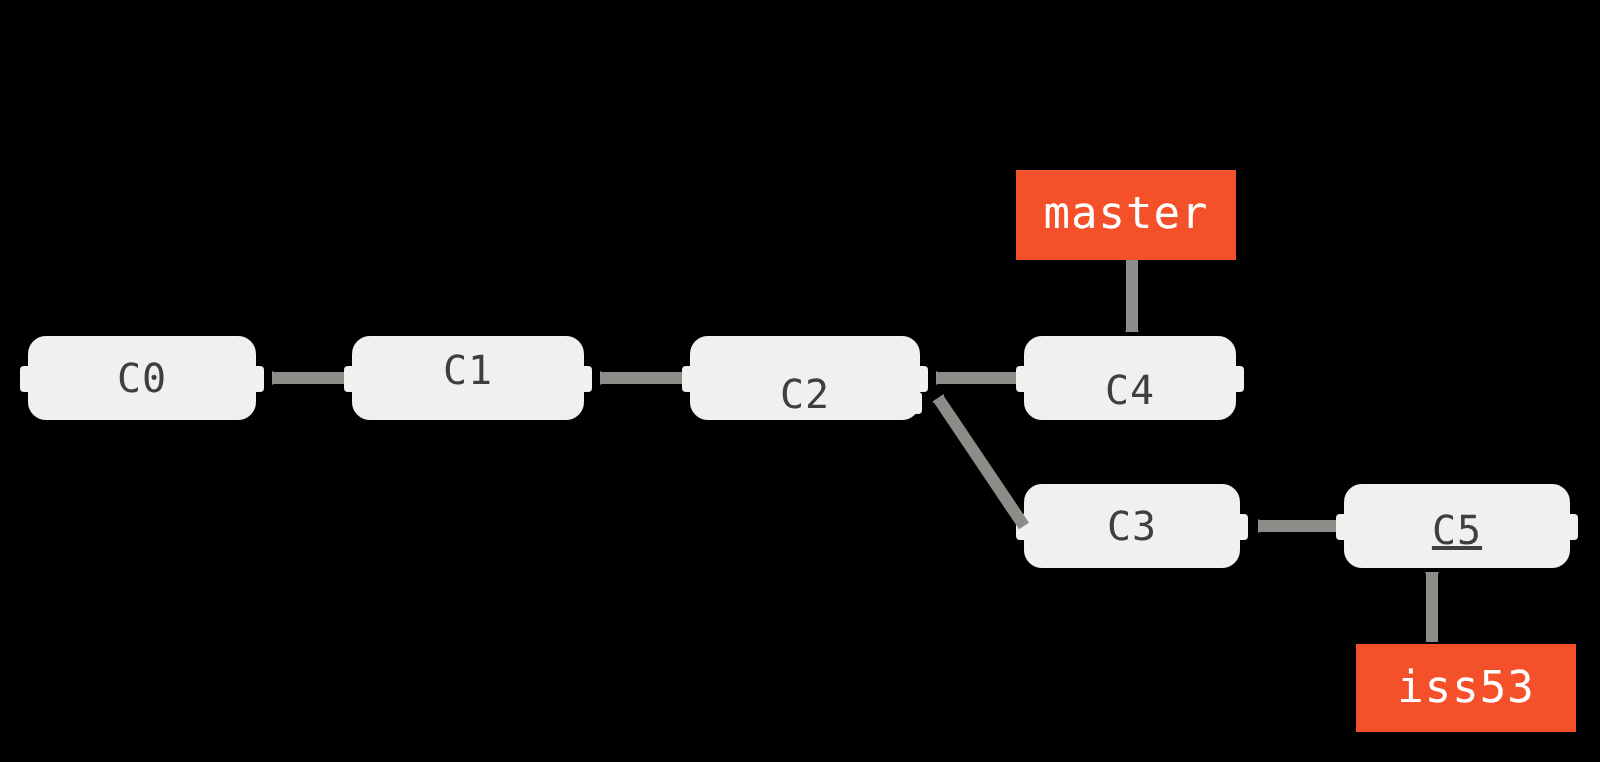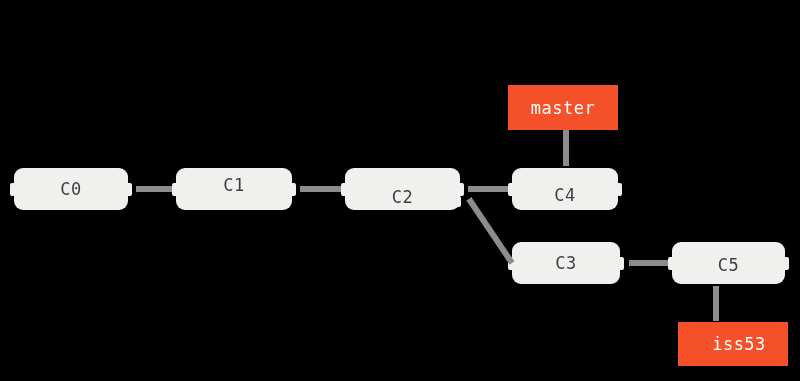--- a/index.html
+++ b/index.html
@@ -28,26 +28,26 @@
   .branch-label {
     position: absolute;
     display: flex;
     align-items: center;
     justify-content: center;
     pointer-events: none;
     white-space: pre;
   }
   .commit-label {
     color: #3f3f3f;
-    font-size: 17px;
+    font-size: 20px;
     letter-spacing: 0.5px;
   }
   .branch-label {
     color: #ffffff;
-    font-size: 17px;
+    font-size: 22px;
     letter-spacing: 0.5px;
   }
 </style>
 </head>
 <body>
 
 <div id="canvas">
 
   <svg id="svg-layer" viewBox="0 0 800 381" xmlns="http://www.w3.org/2000/svg">
 
@@ -129,19 +129,19 @@
   <div class="commit-label" style="left:14px;  top:168px; width:114px; height:42px;">C0</div>
 
   <div class="commit-label" style="left:176px; top:168px; width:116px; height:34px;">C1</div>
 
   <div class="commit-label" style="left:345px; top:168px; width:115px; height:58px;">C2</div>
 
   <div class="commit-label" style="left:512px; top:242px; width:108px; height:42px;">C3</div>
 
   <div class="commit-label" style="left:512px; top:168px; width:106px; height:53px;">C4</div>
 
-  <div class="commit-label" style="left:672px; top:242px; width:113px; height:46px;">C5</div>
+  <div class="commit-label" style="left:672px; top:242px; width:113px; height:46px;text-decoration:underline;">C5</div>
 
   <div class="branch-label" style="left:508px; top:85px;  width:110px; height:45px;">master</div>
 
-  <div class="branch-label" style="left:664px; top:322px; width:110px; height:44px;padding-left:20px;">iss53</div>
+  <div class="branch-label" style="left:678px; top:322px; width:110px; height:44px;">iss53</div>
 
 </div>
 
 </body></html>

